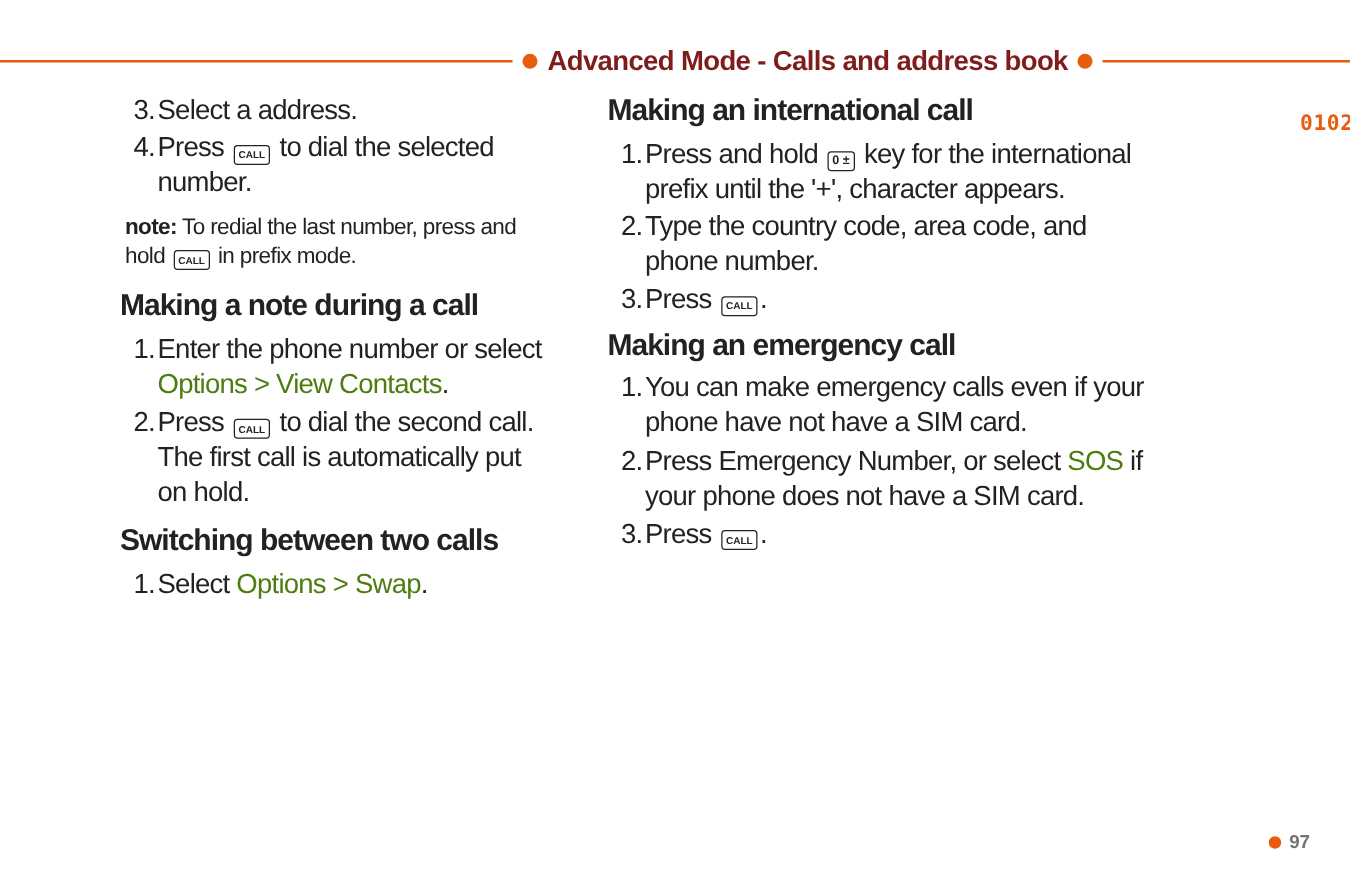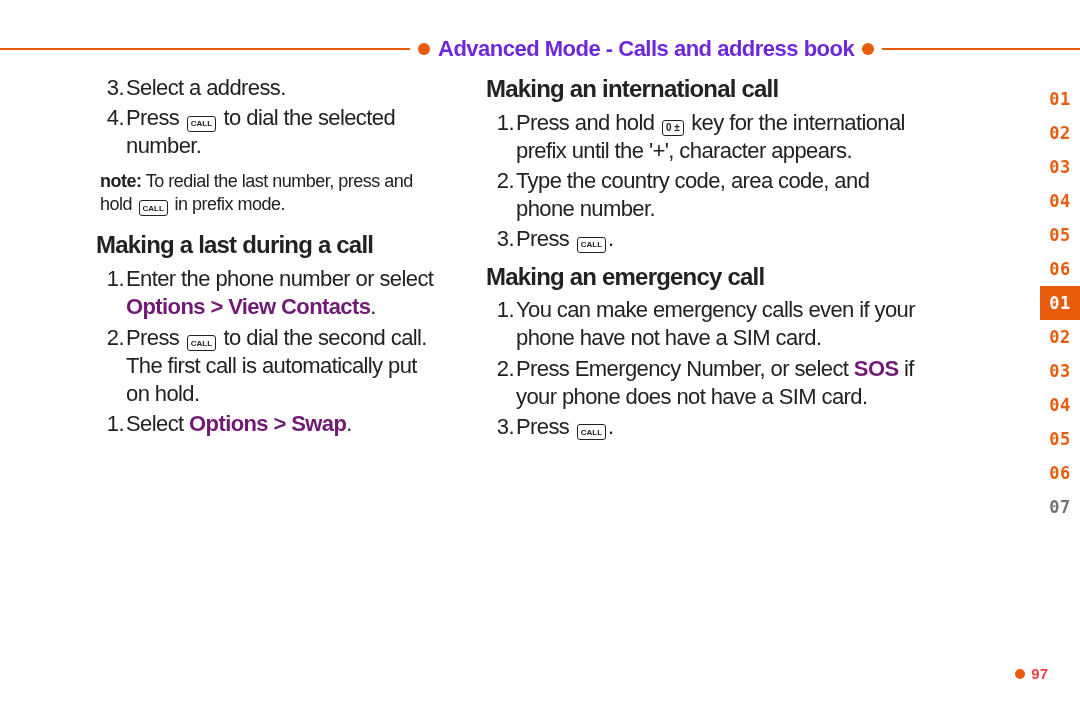--- a/index.html
+++ b/index.html
@@ -3,53 +3,53 @@
 <meta charset="utf-8">
 <style>
   * { box-sizing: border-box; margin: 0; padding: 0; }
   html, body { width: 1080px; height: 704px; font-family: Arial, Helvetica, sans-serif; background: #fff; color: #222; }
   .page { position: relative; width: 1080px; height: 704px; padding: 36px 0 0 0; }
 
   
   .header { display: flex; align-items: center; margin-bottom: 12px; }
   .header .rule-left { flex: 0 0 410px; height: 2px; background: #e85c0e; }
   .header .dot { width: 12px; height: 12px; border-radius: 50%; background: #e85c0e; margin: 0 8px; }
-  .header .title { color: #6d28d9; font-weight: bold; font-size: 22px; letter-spacing: -0.5px; }
+  .header .title { color: #7f1d1d; font-weight: bold; font-size: 22px; letter-spacing: -0.5px; }
   .header .dot-right { width: 12px; height: 12px; border-radius: 50%; background: #e85c0e; margin: 0 8px; }
   .header .rule-right { flex: 1; height: 2px; background: #e85c0e; margin-right: 0; }
 
   .body { display: flex; flex-direction: row; }
   .col { width: 450px; padding: 0 12px 0 100px; font-size: 22px; line-height: 1.28; letter-spacing: -0.6px; }
   .col.right { padding: 0 10px 0 40px; width: 480px; }
 
   .numitem { display: flex; align-items: flex-start; margin-bottom: 2px; }
   .numitem .num { width: 26px; text-align: right; padding-right: 2px; flex-shrink: 0; }
   .numitem .txt { }
 
   .note { font-size: 18px; letter-spacing: -0.5px; margin: 10px 0 14px 0; line-height: 1.25; }
   .note .lbl { font-weight: bold; }
 
   .heading { font-weight: bold; font-size: 24px; letter-spacing: -0.8px; margin: 6px 0 4px -4px; }
 
-  .orange { color: #701a75; font-weight: bold; }
+  .orange { color: #4d7c0f; font-weight: normal; }
 
   .key-icon { display: inline-flex; align-items: center; justify-content: center; border: 1.5px solid #222; border-radius: 3px; font-size: 8px; font-weight: bold; padding: 1px 3px 0 3px; height: 16px; vertical-align: -1px; letter-spacing: 0; margin: 0 2px; line-height: 1; }
   .zero-key { font-size: 10px; padding: 0 3px; }
 
   
-  .tabs { position: absolute; top: 82px; right: 0; width: 40px; display: flex; flex-direction: column; }
+  .tabs { position: absolute; top: 82px; right: 0; width: 40px; display: flex; flex-direction: row; }
   .tab { color: #e85c0e; font-weight: bold; font-size: 17px; text-align: center; padding: 7px 0; letter-spacing: 0.5px; font-family: monospace, monospace; }
   .tab.current { background: #e85c0e; color: #fff; }
   .tab.dim { color: #737373; }
 
   
   .footer { position: absolute; right: 32px; bottom: 22px; display: flex; align-items: center; width: 1020px; }
   .footer .frule { flex: 1; height: 2px; background: #e85c0e; }
   .footer .fdot { width: 10px; height: 10px; border-radius: 50%; background: #e85c0e; margin: 0 6px; }
-  .footer .pnum { color: #ef4444; font-weight: bold; font-size: 15px; }
+  .footer .pnum { color: #737373; font-weight: bold; font-size: 15px; }
 </style>
 </head>
 <body>
 
 <div class="page">
 
   <div class="header">
     <div class="rule-left"></div>
     <div class="dot"></div>
     <div class="title">Advanced Mode - Calls and address book</div>
@@ -68,34 +68,35 @@
         <div class="num">4.</div>
         <div class="txt">
           <span>Press </span><span class="key-icon">CALL</span><span> to dial the selected number.</span>
         </div>
       </div>
 
       <div class="note">
         <span class="lbl">note:</span><span> To redial the last number, press and hold </span><span class="key-icon">CALL</span><span> in prefix mode.</span>
       </div>
 
-      <div class="heading">Making a last during a call</div>
+      <div class="heading">Making a note during a call</div>
       <div class="numitem">
         <div class="num">1.</div>
         <div class="txt">
           <span>Enter the phone number or select </span><span class="orange">Options &gt; View Contacts</span><span>.</span>
         </div>
       </div>
       <div class="numitem">
         <div class="num">2.</div>
         <div class="txt">
           <span>Press </span><span class="key-icon">CALL</span><span> to dial the second call. The first call is automatically put on hold.</span>
         </div>
       </div>
 
+      <div class="heading" style="margin-top:10px">Switching between two calls</div>
       <div class="numitem">
         <div class="num">1.</div>
         <div class="txt">
           <span>Select </span><span class="orange">Options &gt; Swap</span><span>.</span>
         </div>
       </div>
     </div>
 
     <div class="col right">
       <div class="heading" style="margin-top:0">Making an international call</div>

